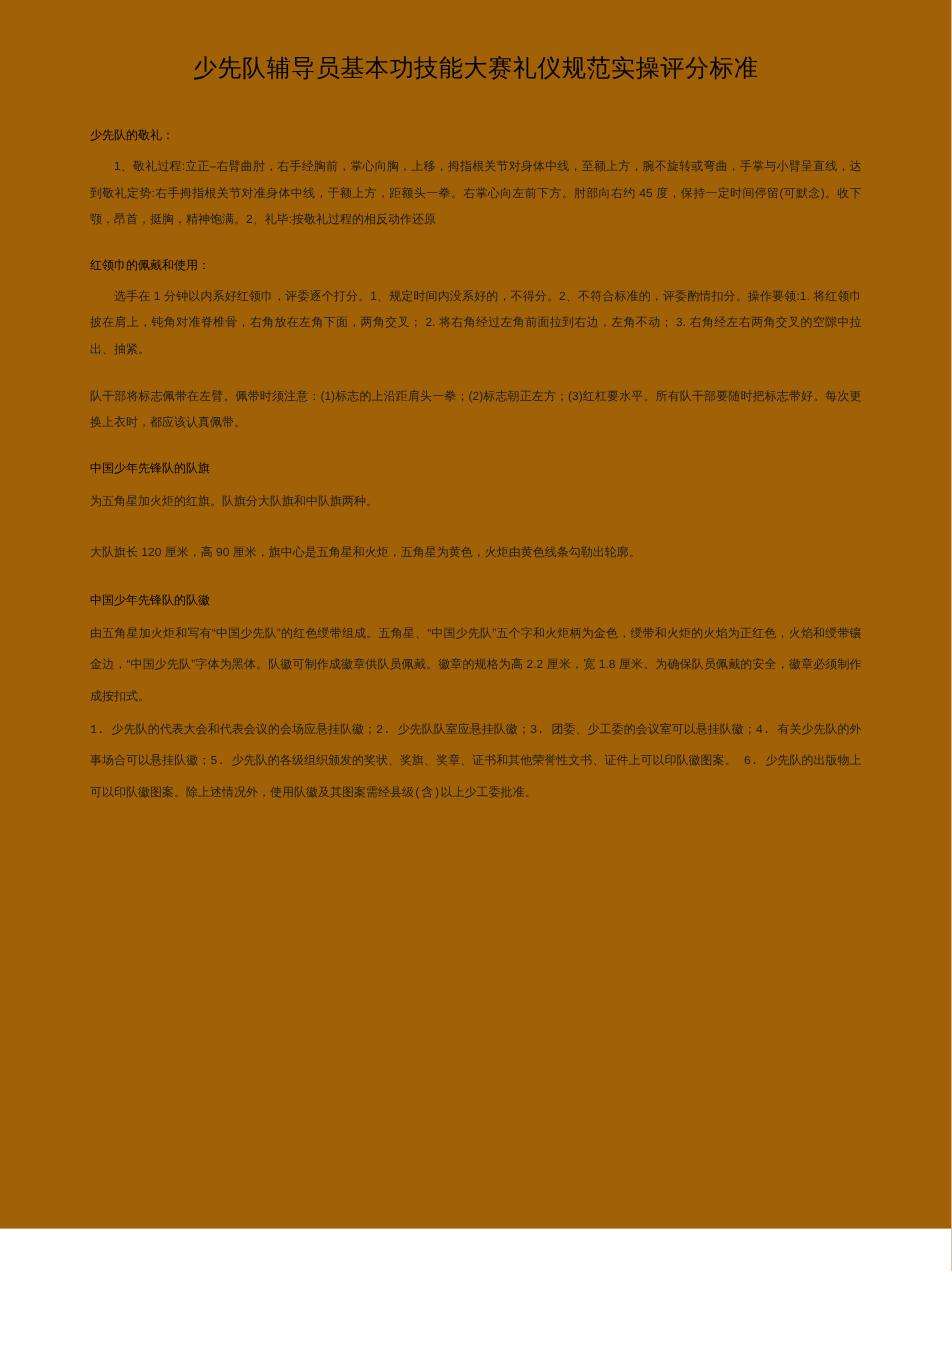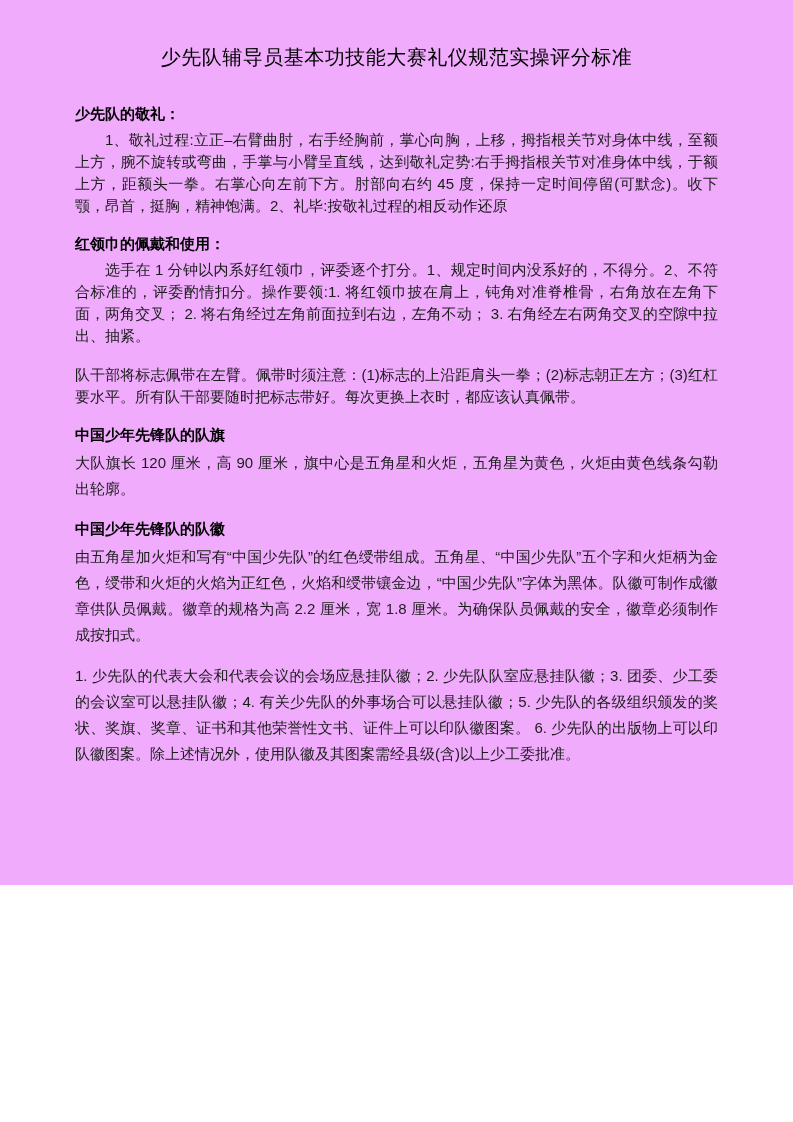--- a/index.html
+++ b/index.html
@@ -1,55 +1,55 @@
 <!DOCTYPE html>
 <html><head>
 <meta charset="utf-8">
 <style>
   html, body { margin: 0; padding: 0; background: #ffffff; }
   .page {
     position: relative;
     width: 793px;
-    height: 885px;
-    background: #f0abfc;
+    height: 1024px;
+    background: #a16207;
     box-sizing: border-box;
     padding: 44px 75px 0 75px;
     overflow: hidden;
     font-family: "Liberation Sans", "DejaVu Sans", sans-serif;
     color: #1c1c1c;
   }
   .doc-title {
     font-size: 20px;
     font-weight: 400;
     color: #000000;
     text-align: center;
     margin: 0 0 34px 0;
     line-height: 26px;
     letter-spacing: 0.5px;
   }
   .sec { margin: 0 0 17px 0; }
   .sec h2 {
-    font-size: 15px;
-    font-weight: 700;
+    font-size: 10px;
+    font-weight: 400;
     color: #000000;
     margin: 0 0 5px 0;
     line-height: 20px;
   }
   .sec p {
-    font-size: 15px;
+    font-size: 10px;
     margin: 0;
     text-align: justify;
     text-justify: inter-ideograph;
     word-break: break-all;
   }
   .sec.tight p { line-height: 22px; }
   .sec.loose p { line-height: 26px; }
   .sec p.indent { text-indent: 2em; }
   .sec p + p { margin-top: 16px; }
-  .sec.loose p + p.gap { margin-top: 15px; }
+  .sec.loose p + p.gap { margin-top: 3px; font-family: Liberation Mono, monospace; }
 </style>
 </head>
 <body>
 
 <div class="page">
 
   <h1 class="doc-title">少先队辅导员基本功技能大赛礼仪规范实操评分标准</h1>
 
   <section class="sec tight">
     <h2>少先队的敬礼：</h2>
@@ -60,20 +60,21 @@
     <h2>红领巾的佩戴和使用：</h2>
     <p class="indent">选手在 1 分钟以内系好红领巾，评委逐个打分。1、规定时间内没系好的，不得分。2、不符合标准的，评委酌情扣分。操作要领:1. 将红领巾披在肩上，钝角对准脊椎骨，右角放在左角下面，两角交叉；  2. 将右角经过左角前面拉到右边，左角不动；  3. 右角经左右两角交叉的空隙中拉出、抽紧。</p>
   </section>
 
   <section class="sec tight">
     <p>队干部将标志佩带在左臂。佩带时须注意：(1)标志的上沿距肩头一拳；(2)标志朝正左方；(3)红杠要水平。所有队干部要随时把标志带好。每次更换上衣时，都应该认真佩带。</p>
   </section>
 
   <section class="sec loose">
     <h2>中国少年先锋队的队旗</h2>
+    <p>为五角星加火炬的红旗。队旗分大队旗和中队旗两种。</p>
     <p>大队旗长 120 厘米，高 90 厘米，旗中心是五角星和火炬，五角星为黄色，火炬由黄色线条勾勒出轮廓。</p>
   </section>
 
   <section class="sec loose">
     <h2>中国少年先锋队的队徽</h2>
     <p>由五角星加火炬和写有“中国少先队”的红色绶带组成。五角星、“中国少先队”五个字和火炬柄为金色，绶带和火炬的火焰为正红色，火焰和绶带镶金边，“中国少先队”字体为黑体。队徽可制作成徽章供队员佩戴。徽章的规格为高 2.2 厘米，宽 1.8 厘米。为确保队员佩戴的安全，徽章必须制作成按扣式。</p>
     <p class="gap">1.  少先队的代表大会和代表会议的会场应悬挂队徽；2.  少先队队室应悬挂队徽；3.  团委、少工委的会议室可以悬挂队徽；4.  有关少先队的外事场合可以悬挂队徽；5.  少先队的各级组织颁发的奖状、奖旗、奖章、证书和其他荣誉性文书、证件上可以印队徽图案。  6.  少先队的出版物上可以印队徽图案。除上述情况外，使用队徽及其图案需经县级(含)以上少工委批准。</p>
   </section>
 
 </div>

